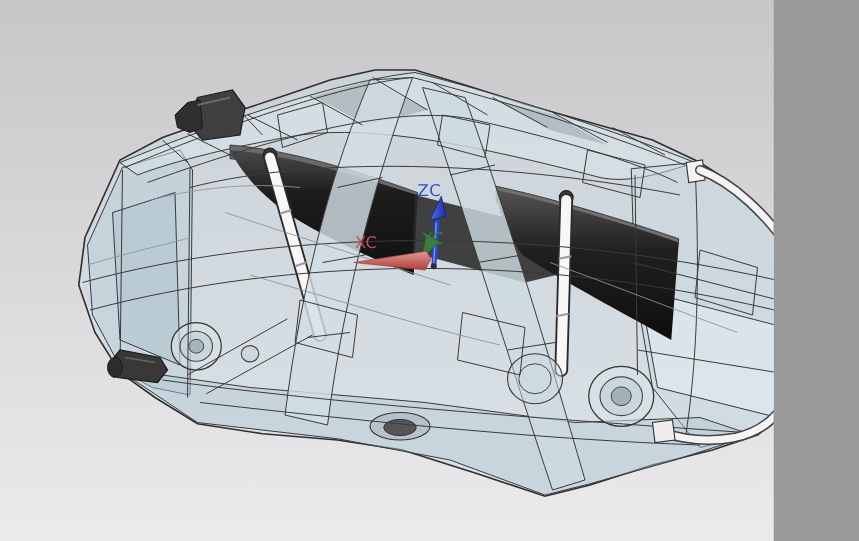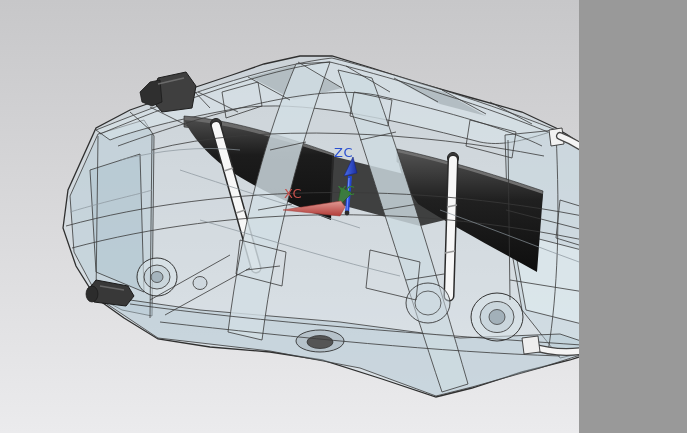--- a/index.html
+++ b/index.html
@@ -1,17 +1,17 @@
 <!DOCTYPE html>
 <html><head>
 <meta charset="utf-8">
 <style>
   html,body{margin:0;padding:0;background:#999;}
   #stage{position:relative;width:579px;height:433px;overflow:hidden;
-         font-family:"DejaVu Sans","Liberation Sans",sans-serif;}
+         font-family:"DejaVu Sans","Liberation Sans",sans-serif;padding-left:40px;}
   svg{position:absolute;left:0;top:0;display:block;}
   .edge-thin{fill:none;stroke:#3a3a3a;stroke-width:0.8;}
   .edge-light{fill:none;stroke:#8a949b;stroke-width:0.7;}
   .panel{stroke:#3a3a3a;stroke-width:0.8;}
   .axis-label{font-size:13px;letter-spacing:0.5px;}
 </style>
 </head>
 <body>
 
 <div id="stage">

